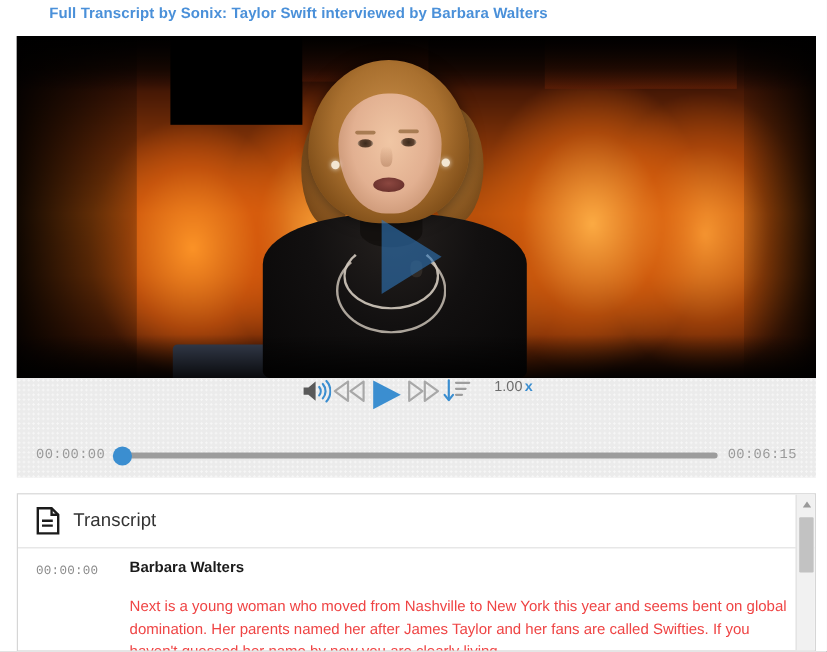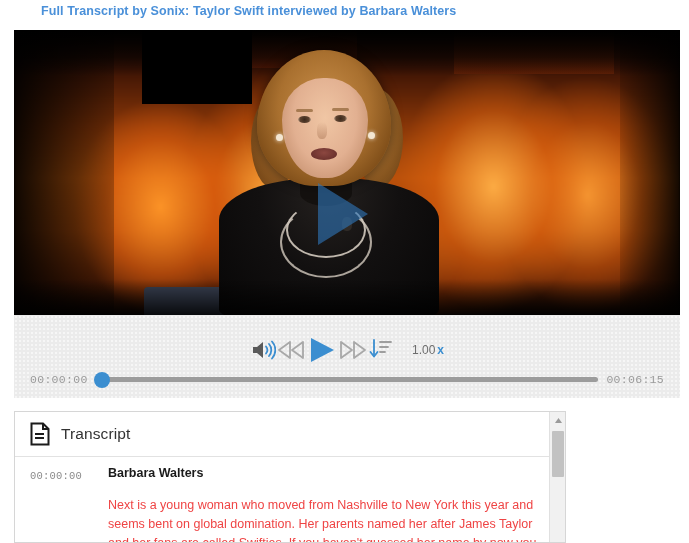--- a/index.html
+++ b/index.html
@@ -127,21 +127,21 @@
 
   
   .controls {
     position:absolute; left:14px; top:315px; width:666px; height:83px;
     background:#ebebeb;
     background-image: radial-gradient(rgba(255,255,255,.55) 1px, transparent 1px);
     background-size: 4px 4px;
   }
   .ctrl-row {
     position:absolute; left:0; top:0; width:100%; height:46px;
-    display:flex; align-items:center; justify-content:center; margin-top:12px;
+    display:flex; align-items:flex-start; justify-content:center; 
   }
   .ctrl-btn { cursor:pointer; display:flex; align-items:center; justify-content:center; }
   .speed-label {
     font-size: 12px; color:#6d6d6d; margin-left: 18px;
     font-family:"Liberation Sans", sans-serif; white-space:nowrap;
   }
   .speed-label .x { color:#3b8ed0; font-weight:bold; margin-left:2px; }
 
   .seek-row {
     position:absolute; left:0; top:46px; width:100%; height:37px;
@@ -154,21 +154,21 @@
   .seek-wrap { position:relative; flex:1; height:16px; margin: 0 8px 0 6px;
       display:flex; align-items:center; cursor:pointer; }
   .seek-track { position:absolute; left:6px; right:0; height:5px; background:#9c9c9c; border-radius:3px; }
   .seek-handle {
     position:absolute; left:0; width:16px; height:16px; border-radius:50%;
     background:#3b8ed0; cursor:grab; z-index:2;
   }
 
   
   .transcript-panel {
-    position:absolute; left:14px; top:411px; width:552px; height:132px;
+    position:absolute; left:14px; top:411px; width:666px; height:132px;
     background:#fff; border:1px solid #d6d6d6; overflow:hidden;
   }
   .transcript-header {
     position:relative; height:45px; border-bottom:1px solid #e2e2e2;
     display:flex; align-items:center; padding-left:15px; gap:11px;
   }
   .doc-icon { width:20px; height:24px; display:block; }
   .transcript-title { font-size:15.5px; color:#333; letter-spacing:.1px; }
   .lang-select {
     font-family:"Liberation Sans", sans-serif; font-size:11.5px; color:#333;

